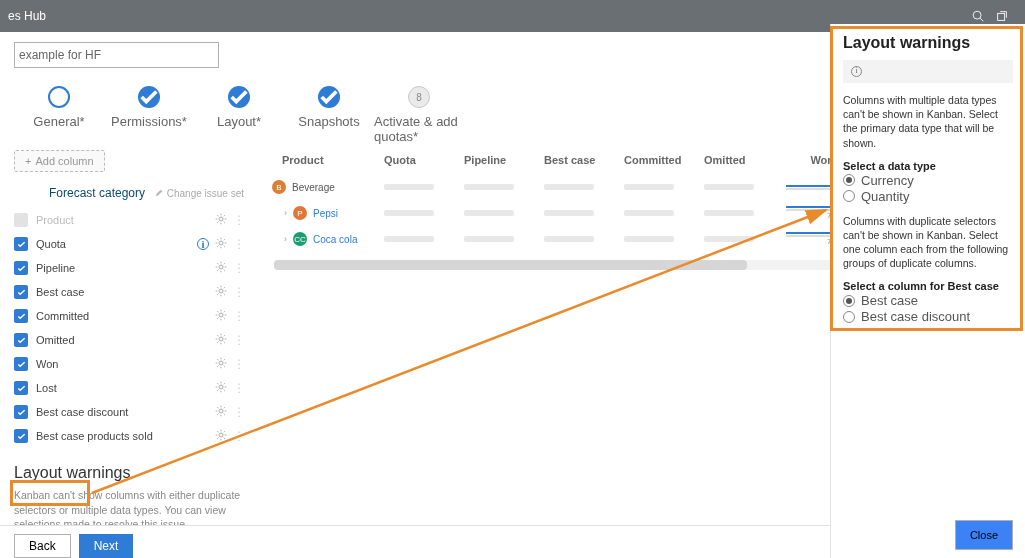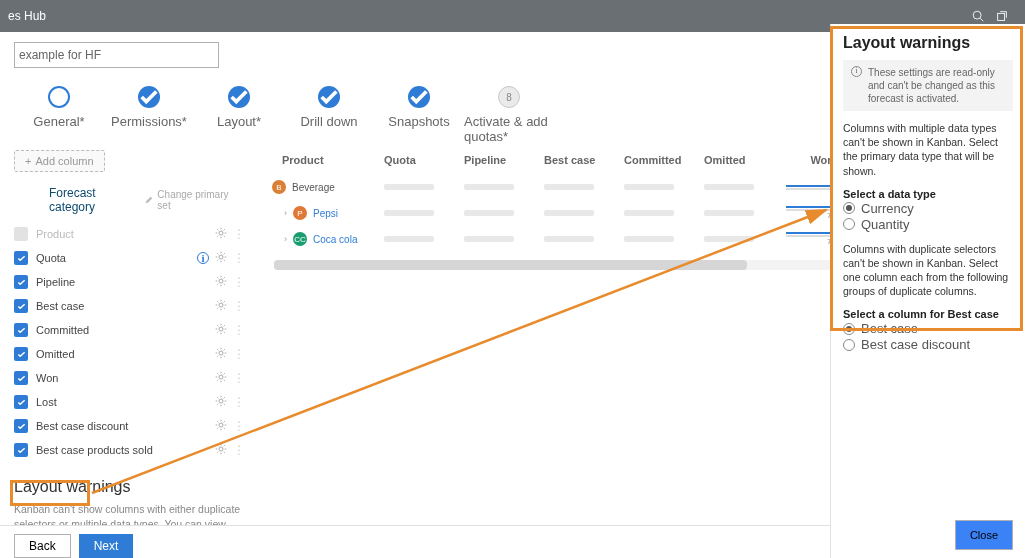--- a/index.html
+++ b/index.html
@@ -140,28 +140,20 @@
             </svg>
           </div>
           <div class="label">Layout*</div>
         </div>
         <div class="step">
           <div class="circle ">
             <svg class="check" viewBox="0 0 12 12">
               <path d="M2 6l2.5 2.5L10 3" stroke="#fff" stroke-width="2" fill="none"></path>
             </svg>
           </div>
-          <div class="label">Drill down</div>
-        </div>
-        <div class="step">
-          <div class="circle ">
-            <svg class="check" viewBox="0 0 12 12">
-              <path d="M2 6l2.5 2.5L10 3" stroke="#fff" stroke-width="2" fill="none"></path>
-            </svg>
-          </div>
           <div class="label">Snapshots</div>
         </div>
         <div class="step">
           <div class="circle grey">
             <span class="num">8</span>
           </div>
           <div class="label">Activate &amp; add quotas*</div>
         </div>
       </div>
 
@@ -170,21 +162,21 @@
         <div class="addbtn">
           <span>+</span>
           <span>Add column</span>
         </div>
         <div class="fc-title">
           <span class="lbl">Forecast category</span>
           <span class="opt">
             <svg viewBox="0 0 12 12">
                 <path d="M2 10l1-3 5-5 2 2-5 5-3 1z" fill="#bbb"></path>
               </svg>
-            <span>Change primary set</span>
+            <span>Change issue set</span>
           </span>
         </div>
         <div id="catlist">
             <div class="cat-row">
               <span class="chk off"></span>
               <span class="name muted">Product</span>
               <span class="ctl">
                 <span class="gear"><svg width="12" height="12" viewBox="0 0 12 12">
                     <circle cx="6" cy="6" r="2" fill="none" stroke="#aaa"></circle>
                     <g stroke="#aaa">
@@ -528,21 +520,20 @@
       <button class="btn">Back</button>
       <button class="btn primary">Next</button>
     </div>
   </div>
 </div>
 
 <div class="rightpanel">
   <div class="title">Layout warnings</div>
   <div class="info-box">
     <span class="i">i</span>
-    <span>These settings are read-only and can't be changed as this forecast is activated.</span>
   </div>
   <div class="para">Columns with multiple data types can't be shown in Kanban. Select the primary data type that will be shown.</div>
   <div class="subh">Select a data type</div>
   <div id="radios1">
       <div class="radio">
         <span class="r">
           <span class="dot"></span>
         </span>
         <span>Currency</span>
       </div>

